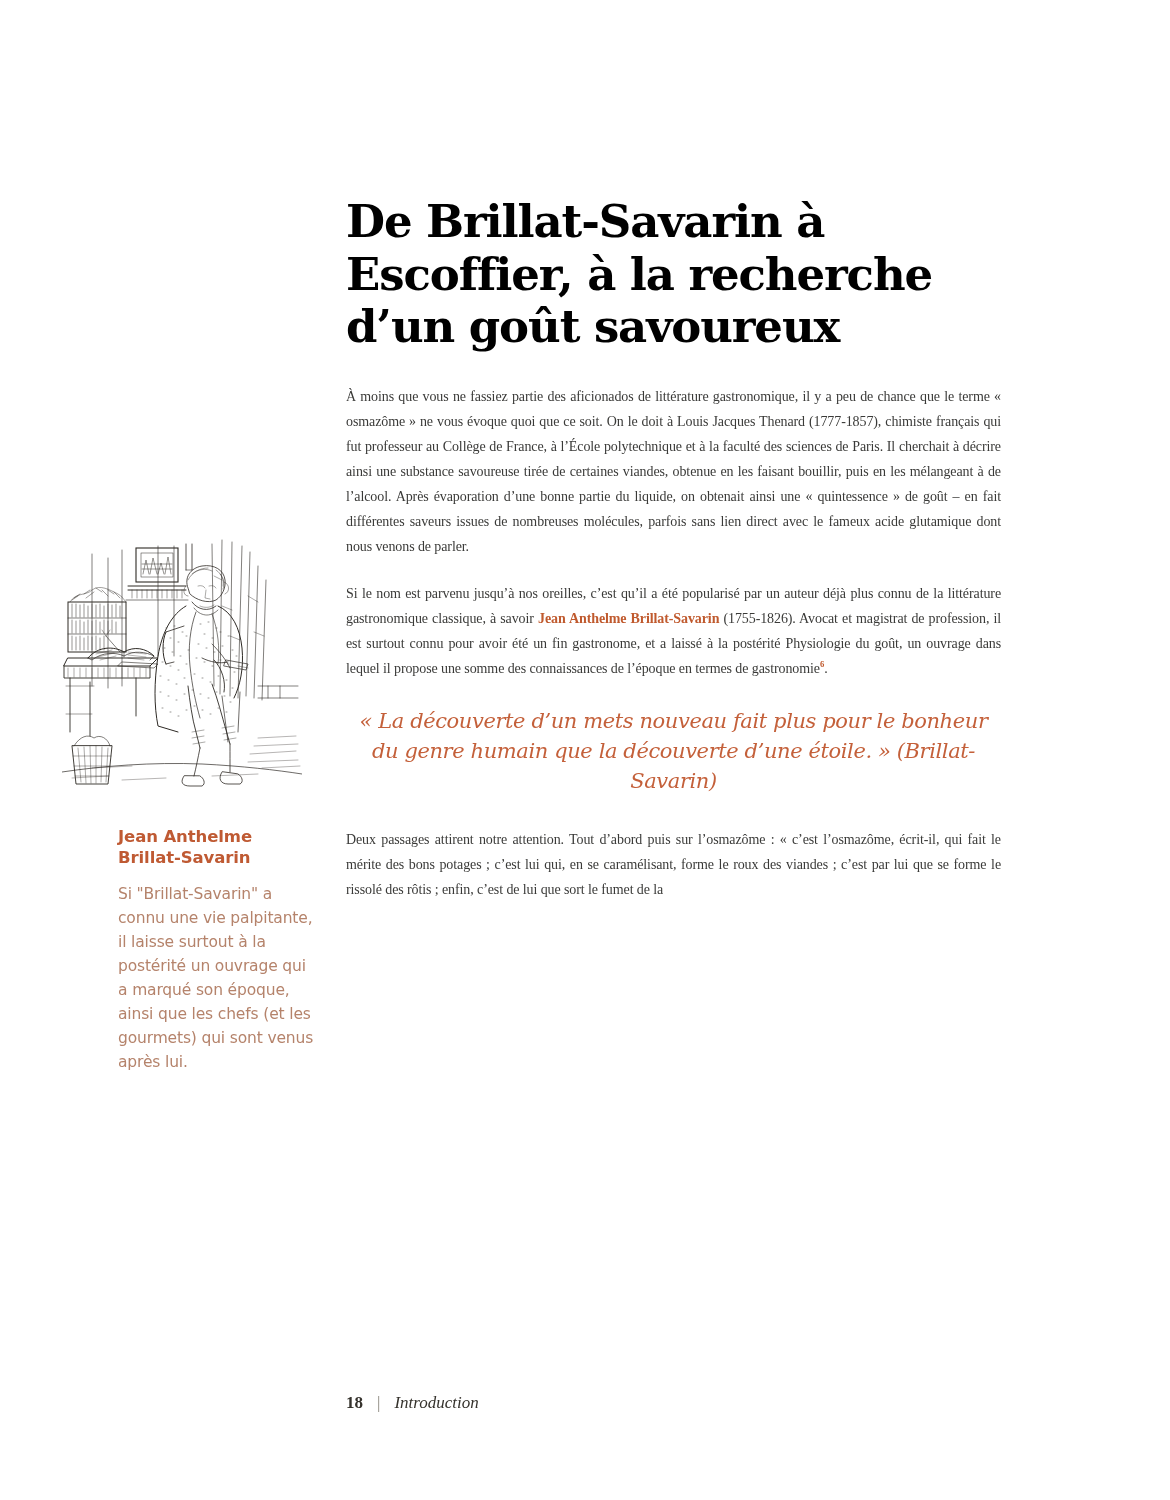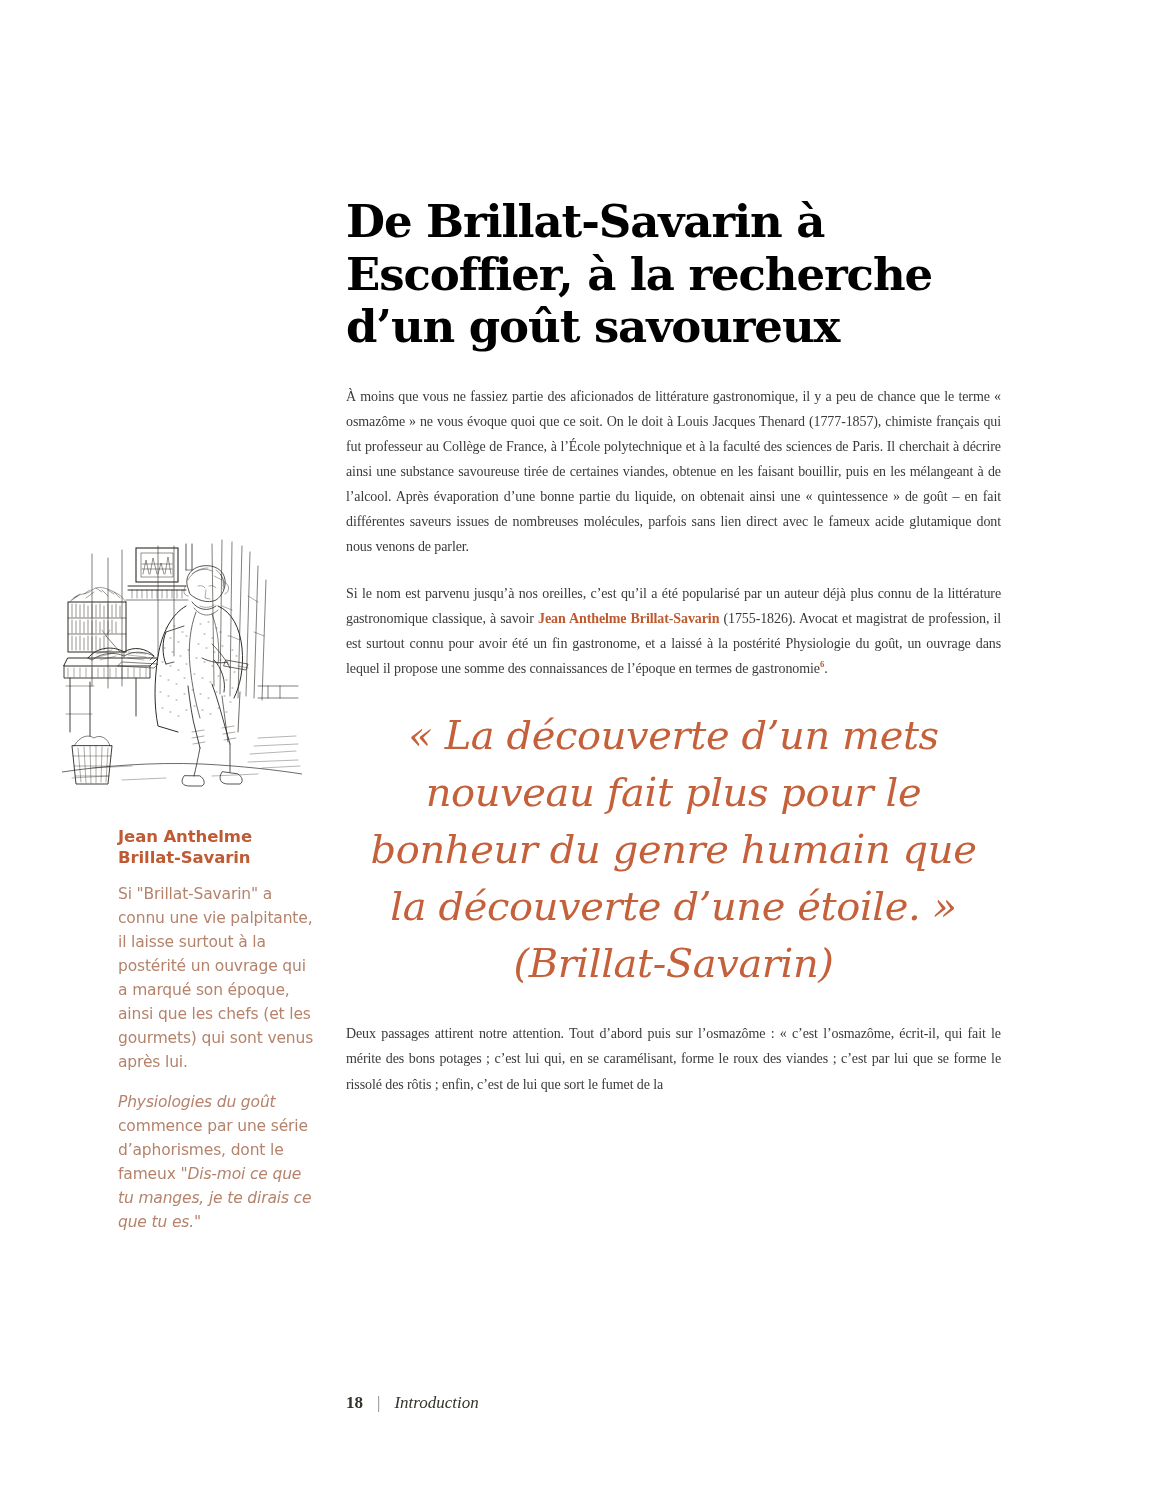--- a/index.html
+++ b/index.html
@@ -100,21 +100,21 @@
     font-weight: bold;
     font-size: 0.62em;
     vertical-align: super;
     line-height: 0;
   }
 
   .pullquote {
     color: #C4603A;
     font-family: "DejaVu Serif", serif;
     font-style: italic;
-    font-size: 40px;
+    font-size: 21px;
     line-height: 1.42;
     text-align: center;
     margin: 26px 6px 30px 6px;
     letter-spacing: -0.4px;
   }
 
   
   .footer {
     position: absolute;
     left: 346px;
@@ -265,21 +265,20 @@
           <path d="M10 242 L46 240 M60 244 L104 242 M150 240 L196 238 M200 232 L238 230 M186 226 L236 224 M30 232 L70 230"></path>
           <path d="M188 218 L234 215 M192 210 L236 208 M196 202 L234 200"></path>
         </g>
       </g>
     </svg>
 
     <div class="sidebar-caption">
       <div class="sidebar-heading">Jean Anthelme Brillat-Savarin</div>
       <div class="sidebar-body">
         <p>Si "Brillat-Savarin" a connu une vie palpitante, il laisse surtout à la postérité un ouvrage qui a marqué son époque, ainsi que les chefs (et les gourmets) qui sont venus après lui.</p>
-        <p><span class="it">Physiologies du goût</span><span> commence par une série d’aphorismes, dont le fameux </span><span class="it">"Dis-moi ce que tu manges, je te dirais ce que tu es."</span></p>
       </div>
     </div>
   </div>
 
   <div class="main">
 
     <h1 class="title">De Brillat-Savarin à Escoffier, à la recherche d’un goût savoureux</h1>
 
     <p class="body-p">À moins que vous ne fassiez partie des aficionados de littérature gastronomique, il y a peu de chance que le terme « osmazôme » ne vous évoque quoi que ce soit. On le doit à Louis Jacques Thenard (1777-1857), chimiste français qui fut professeur au Collège de France, à l’École polytechnique et à la faculté des sciences de Paris. Il cherchait à décrire ainsi une substance savoureuse tirée de certaines viandes, obtenue en les faisant bouillir, puis en les mélangeant à de l’alcool. Après évaporation d’une bonne partie du liquide, on obtenait ainsi une « quintessence » de goût – en fait différentes saveurs issues de nombreuses molécules, parfois sans lien direct avec le fameux acide glutamique dont nous venons de parler.</p>
 

